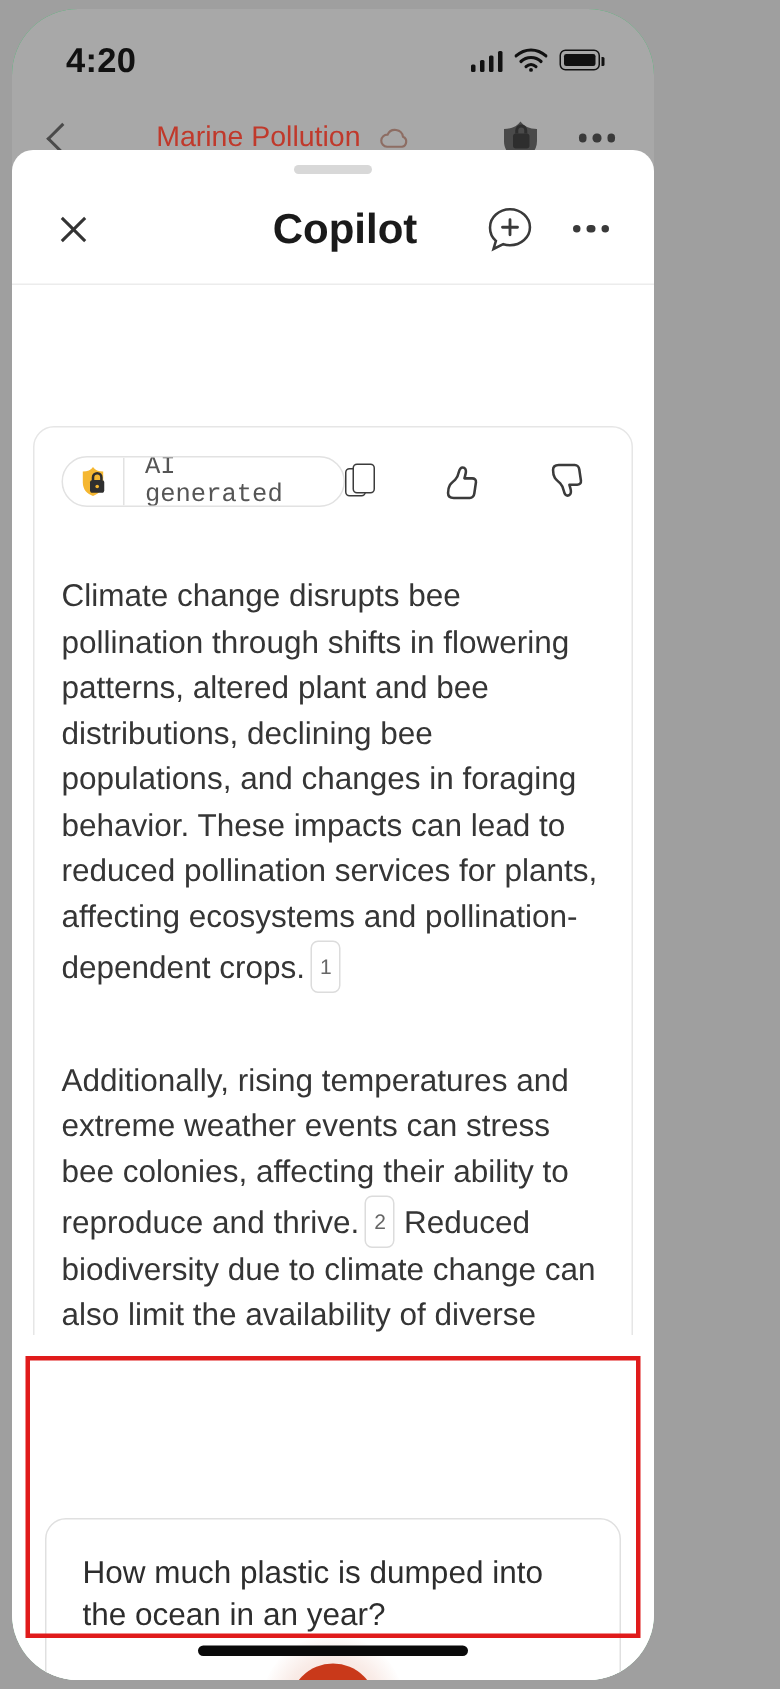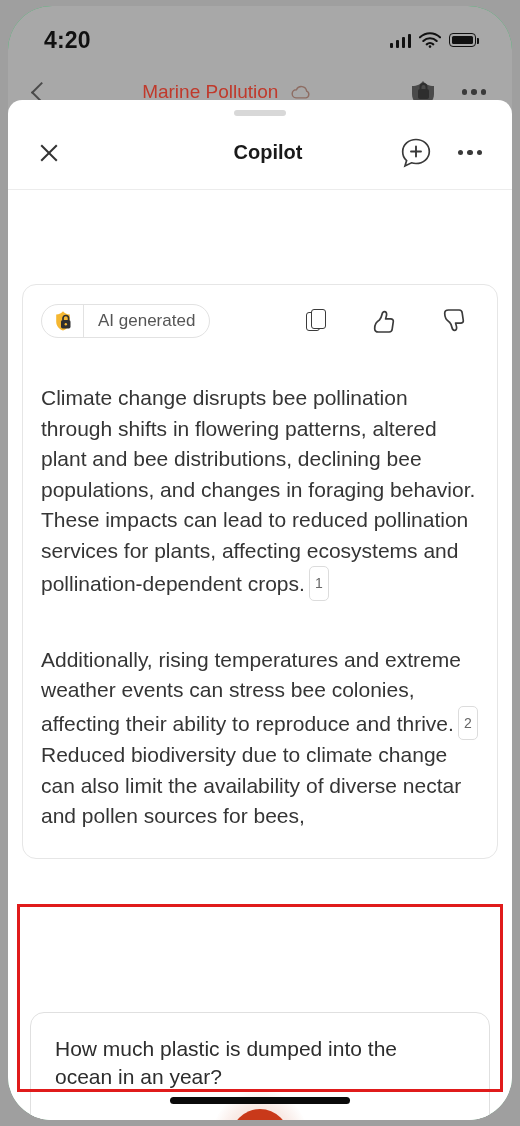--- a/index.html
+++ b/index.html
@@ -11,21 +11,21 @@
   }
   #screen {
     position: relative;
     width: 520px; height: 1126px;
     background: #9f9f9f;
   }
 
   
   .phone-frame {
     position: absolute; left: 8px; top: 6px;
-    width: 504px; height: 1114px;
+    width: 428px; height: 1114px;
     border-radius: 44px;
     background: #22c55e;
     overflow: hidden;
   }
 
   
   .bg-app {
     position: absolute; inset: 0;
     background: #a8a8a8;
   }
@@ -88,21 +88,21 @@
   }
   .x-icon { width: 22px; height: 22px; position: relative; }
   .x-icon::before, .x-icon::after {
     content: ""; position: absolute; left: 0; top: 10px;
     width: 22px; height: 2px; background: #333;
   }
   .x-icon::before { transform: rotate(45deg); }
   .x-icon::after { transform: rotate(-45deg); }
   .sheet-title {
     position: absolute; left: 0; right: 0; text-align: center;
-    font-size: 20px; font-weight: 700; color: #1a1a1a;
+    font-size: 28px; font-weight: 700; color: #1a1a1a;
     pointer-events: none;
     padding-left: 16px;
   }
   .header-right {
     margin-left: auto; display: flex; align-items: center; gap: 26px;
     position: relative; z-index: 2;
   }
 
   
   .convo {
@@ -114,21 +114,21 @@
     background: #f7ded7; border-radius: 16px;
     padding: 16px 20px; max-width: 330px;
     font-size: 21px; line-height: 30px; color: #2b2b2b;
   }
   .answer-card {
     margin-top: 20px;
     border: 1px solid #e6e6e6; border-radius: 14px;
     background: #fff; padding: 18px 18px 0 18px;
   }
   .card-toolbar {
-    display: flex; align-items: center; height: 36px; margin-bottom: 14px;
+    display: flex; align-items: center; height: 36px; margin-bottom: 14px; font-family: Liberation Mono, monospace;
   }
   .ai-badge {
     display: flex; align-items: center; height: 34px;
     border: 1px solid #e2e2e2; border-radius: 17px; overflow: hidden;
   }
   .ai-badge-icon {
     width: 42px; display: flex; align-items: center; justify-content: center;
     border-right: 1px solid #e2e2e2; height: 100%;
   }
   .ai-badge-label { padding: 0 14px; font-size: 17px; color: #555; }

